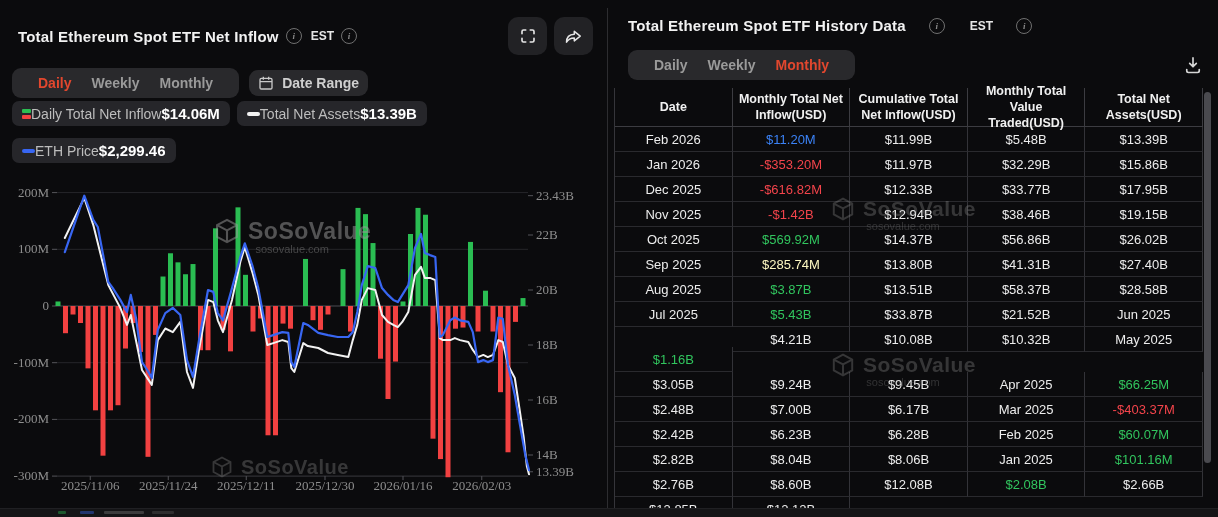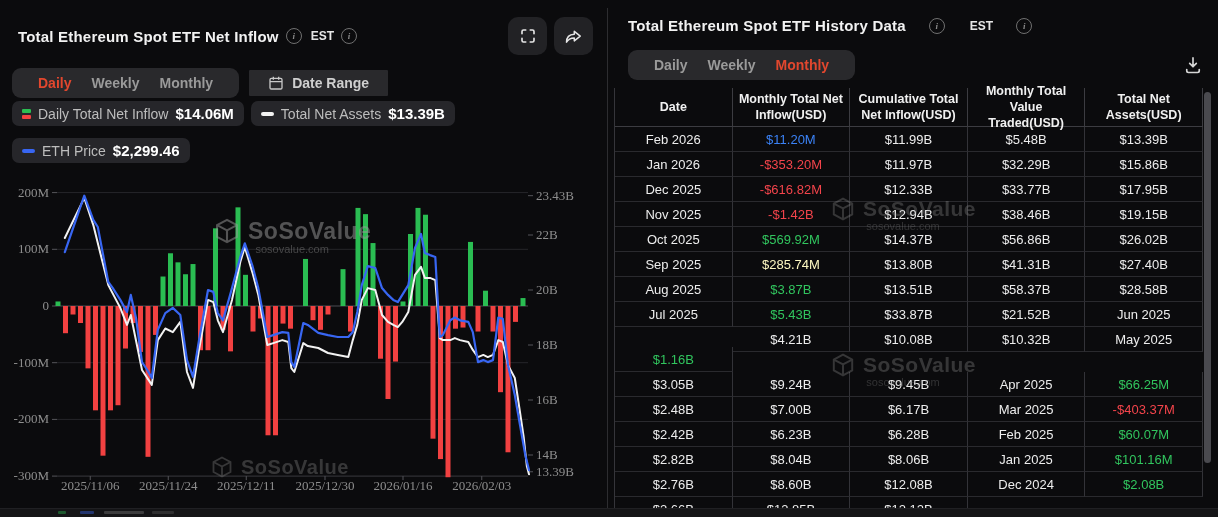--- a/index.html
+++ b/index.html
@@ -16,25 +16,25 @@
   .tab{padding:3px 10px;font-size:14px;font-weight:600;color:#9a9a9a;cursor:pointer;white-space:nowrap;}
   .tab.active{color:#e2472e;}
   .icon-btn{width:39px;height:38px;background:#222225;border-radius:10px;display:flex;
             align-items:center;justify-content:center;cursor:pointer;}
   .watermark{position:absolute;display:flex;flex-direction:column;align-items:center;pointer-events:none;}
   .wm-row{display:flex;align-items:center;gap:7px;}
   .wm-name{font-size:23px;font-weight:700;letter-spacing:.5px;}
   .wm-domain{font-size:11px;margin-top:-2px;}
   
   .lp-controls{position:absolute;left:12px;top:68px;display:flex;gap:10px;align-items:center;}
-  .date-range{background:#29292c;border-radius:1px;padding:5px 19px;display:flex;align-items:center;
+  .date-range{background:#29292c;border-radius:9px;padding:5px 9px;display:flex;align-items:center;
               gap:8px;font-size:14px;font-weight:700;color:#cfcfcf;cursor:pointer;}
   .legend{position:absolute;left:12px;top:101px;width:590px;display:flex;flex-wrap:wrap;gap:6px 7px;}
   .lg-break{flex-basis:100%;height:0;}
-  .pill{background:#26262a;border-radius:7px;padding:4px 10px;display:flex;align-items:center;gap:7px;}
+  .pill{background:#26262a;border-radius:7px;padding:4px 10px;display:flex;align-items:center;}
   .pill .lab{font-size:14px;color:#bdbdbd;}
   .pill .val{font-size:15px;font-weight:700;color:#ffffff;}
   .sq{display:flex;flex-direction:column;gap:2px;}
   .sq i{display:block;width:9px;height:4px;border-radius:1px;}
   .dash{display:block;width:13px;height:4px;border-radius:2px;}
   #chart-svg{position:absolute;left:0;top:183px;}
   
   .divider{position:absolute;left:607px;top:8px;width:1px;height:509px;background:#2d2d30;}
   .bottom-strip{position:absolute;left:0;top:508px;width:1218px;height:9px;background:#151517;
                 border-top:1px solid #202023;overflow:hidden;}
@@ -333,21 +333,20 @@
         <div class="td">Feb 2025</div>
         <div class="td" style="color: rgb(49, 197, 94);">$60.07M</div>
         <div class="td">$2.82B</div>
         <div class="td">$8.04B</div>
         <div class="td">$8.06B</div>
         <div class="td">Jan 2025</div>
         <div class="td" style="color: rgb(49, 197, 94);">$101.16M</div>
         <div class="td">$2.76B</div>
         <div class="td">$8.60B</div>
         <div class="td">$12.08B</div>
-        <div class="td">Dec 2024</div>
         <div class="td" style="color: rgb(49, 197, 94);">$2.08B</div>
         <div class="td">$2.66B</div>
         <div class="td">$13.85B</div>
         <div class="td">$12.12B</div>
       </div>
 
     <div class="scrollbar-v"></div>
 
     <div class="watermark" style="left:830px;top:196px;opacity:.30;">
       <div class="wm-row">

